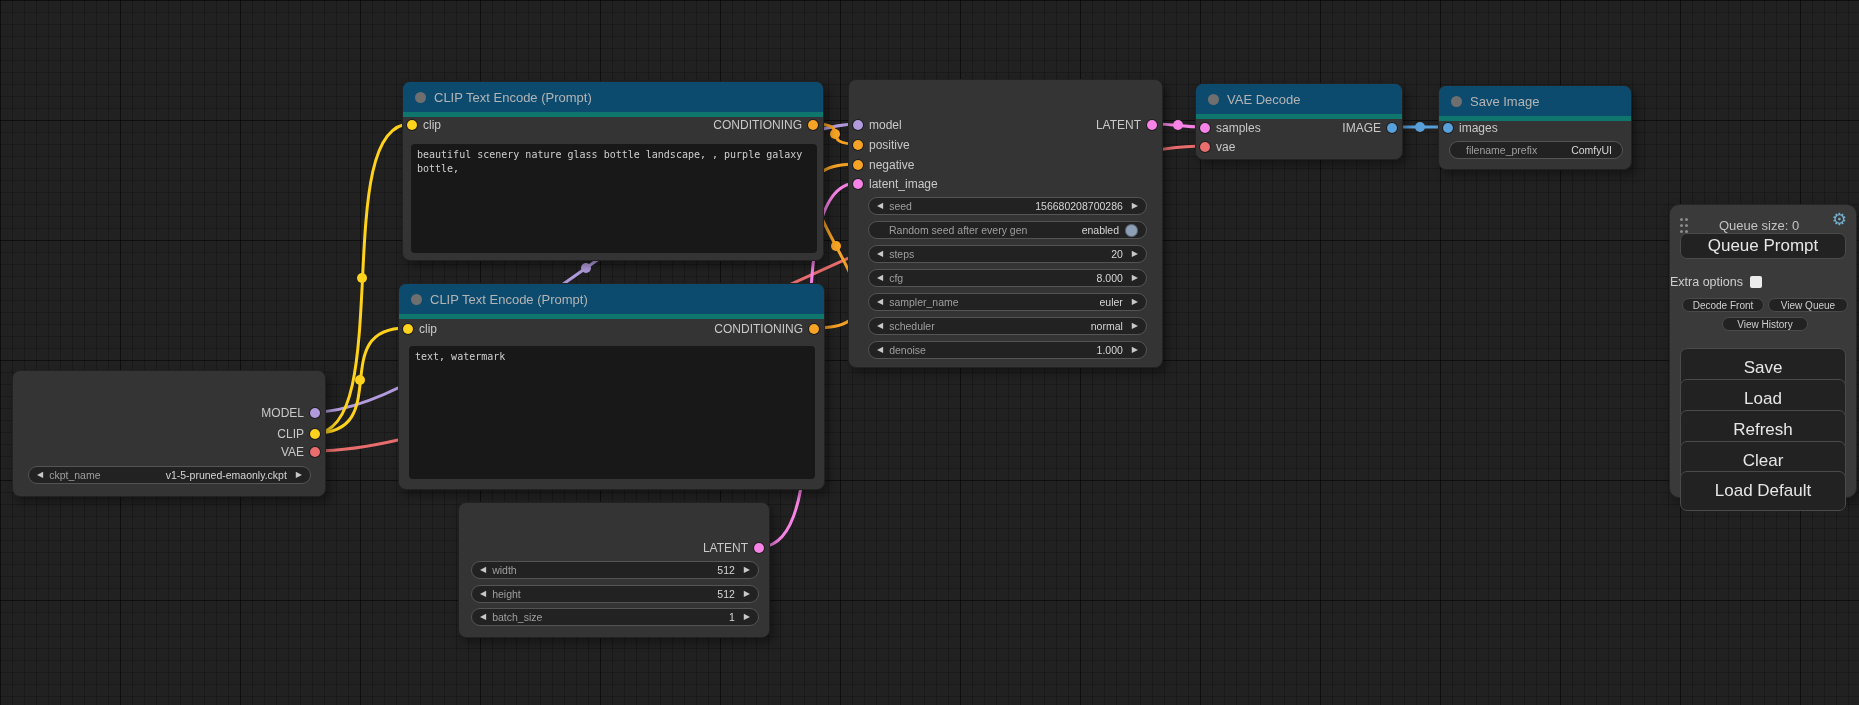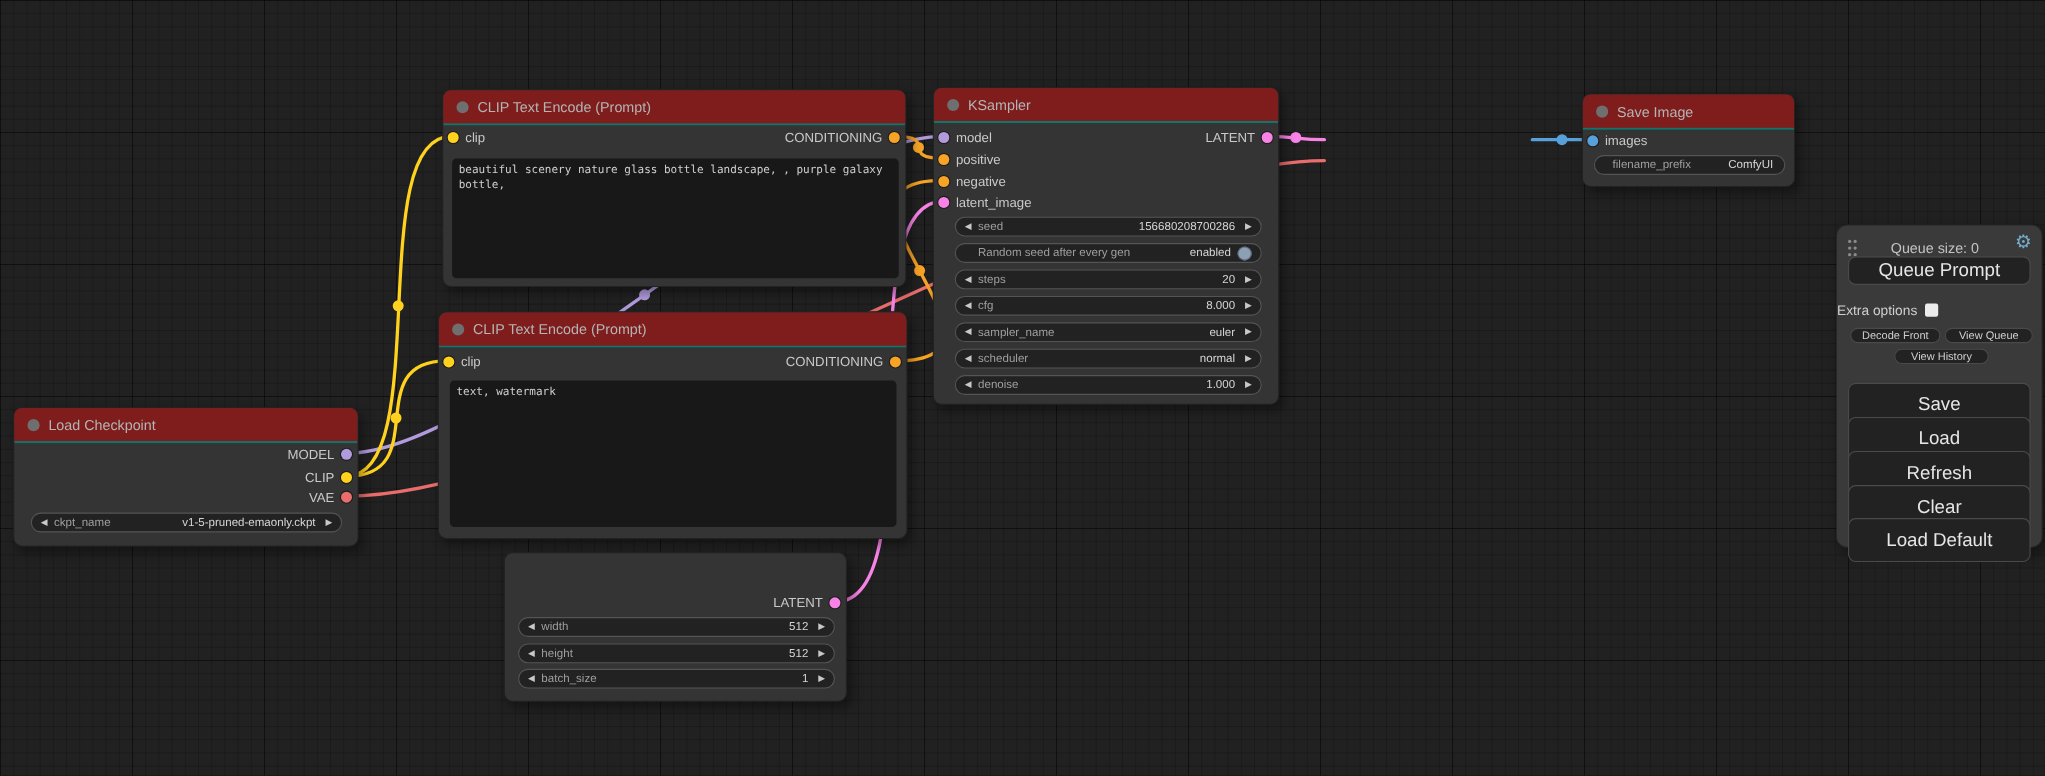--- a/index.html
+++ b/index.html
@@ -11,22 +11,22 @@
       linear-gradient(90deg, rgba(0,0,0,.42) 1px, transparent 1px),
       linear-gradient(rgba(0,0,0,.20) 1px, transparent 1px),
       linear-gradient(90deg, rgba(0,0,0,.20) 1px, transparent 1px);
     background-size:120px 120px,120px 120px,12px 12px,12px 12px;
     font-family:"Liberation Sans", sans-serif;
   }
   #wires{position:absolute;left:0;top:0;z-index:1;}
   #wires path{fill:none;stroke-width:3;stroke-linecap:round;}
   .node{position:absolute;z-index:2;background:#343434;border:1px solid #222;
         border-radius:8px;box-shadow:4px 5px 10px rgba(0,0,0,.38);box-sizing:border-box;}
-  .nheader{position:relative;height:30px;background:#7f1d1d;border-radius:7px 7px 0 0;
-           border-bottom:2px solid #0f766e;}
+  .nheader{position:relative;height:30px;background:#0c4a6e;border-radius:7px 7px 0 0;
+           border-bottom:5px solid #0f766e;}
   .ndot{position:absolute;left:12px;top:10px;width:11px;height:11px;border-radius:50%;background:#6f6f6f;}
   .ntitle{position:absolute;left:31px;top:8px;font-size:13px;color:#b4b4b4;white-space:nowrap;}
   .slot{position:absolute;left:0;right:0;height:0;}
   .sdot{position:absolute;width:10px;height:10px;border-radius:50%;top:-5px;box-shadow:0 0 0 1px rgba(0,0,0,.45);}
   .in .sdot{left:4px;}
   .out .sdot{right:5px;}
   .slabel{position:absolute;top:-7px;font-size:12px;color:#c9c9c9;white-space:nowrap;}
   .in .slabel{left:20px;}
   .out .slabel{right:21px;}
   .widget{position:absolute;height:18px;background:#222;border:1px solid #545454;border-radius:10px;
@@ -74,24 +74,20 @@
     <circle cx="360" cy="380" r="5" style="fill: rgb(255, 210, 30);"></circle>
     <circle cx="759" cy="298" r="5" style="fill: rgb(233, 109, 109);"></circle>
     <circle cx="835" cy="134" r="5" style="fill: rgb(247, 163, 37);"></circle>
     <circle cx="836" cy="246" r="5" style="fill: rgb(247, 163, 37);"></circle>
     <circle cx="808" cy="365" r="5" style="fill: rgb(247, 131, 230);"></circle>
     <circle cx="1178" cy="125" r="5" style="fill: rgb(247, 131, 230);"></circle>
     <circle cx="1420" cy="127" r="5" style="fill: rgb(88, 160, 218);"></circle>
   </svg>
 
   <div class="node" style="left:12px;top:370px;width:314px;height:127px;">
-    <div class="nheader">
-      <span class="ndot"></span>
-      <span class="ntitle">Load Checkpoint</span>
-    </div>
     <div class="slot out" style="top:42px">
       <span class="slabel">MODEL</span>
       <span class="sdot" style="background: rgb(177, 155, 221);"></span>
     </div>
     <div class="slot out" style="top:63px">
       <span class="slabel">CLIP</span>
       <span class="sdot" style="background: rgb(255, 210, 30);"></span>
     </div>
     <div class="slot out" style="top:81px">
       <span class="slabel">VAE</span>
@@ -160,24 +156,20 @@
     <div class="widget" style="left:12px;width:288px;top:105px;">
       <span class="warr">◀</span>
       <span class="wlabel">batch_size</span>
       <span class="wspacer"></span>
       <span class="wvalue">1</span>
       <span class="warr">▶</span>
     </div>
   </div>
 
   <div class="node" style="left:848px;top:79px;width:315px;height:289px;">
-    <div class="nheader">
-      <span class="ndot"></span>
-      <span class="ntitle">KSampler</span>
-    </div>
     <div class="slot in" style="top:45px">
       <span class="sdot" style="background: rgb(177, 155, 221);"></span>
       <span class="slabel">model</span>
     </div>
     <div class="slot in" style="top:65px">
       <span class="sdot" style="background: rgb(247, 163, 37);"></span>
       <span class="slabel">positive</span>
     </div>
     <div class="slot in" style="top:85px">
       <span class="sdot" style="background: rgb(247, 163, 37);"></span>
@@ -234,20 +226,38 @@
     </div>
     <div class="widget" style="left:19px;width:279px;top:261px;">
       <span class="warr">◀</span>
       <span class="wlabel">denoise</span>
       <span class="wspacer"></span>
       <span class="wvalue">1.000</span>
       <span class="warr">▶</span>
     </div>
   </div>
 
+  <div class="node" style="left:1195px;top:83px;width:208px;height:77px;">
+    <div class="nheader">
+      <span class="ndot"></span>
+      <span class="ntitle">VAE Decode</span>
+    </div>
+    <div class="slot in" style="top:44px">
+      <span class="sdot" style="background: rgb(247, 131, 230);"></span>
+      <span class="slabel">samples</span>
+    </div>
+    <div class="slot in" style="top:63px">
+      <span class="sdot" style="background: rgb(233, 109, 109);"></span>
+      <span class="slabel">vae</span>
+    </div>
+    <div class="slot out" style="top:44px">
+      <span class="slabel">IMAGE</span>
+      <span class="sdot" style="background: rgb(88, 160, 218);"></span>
+    </div>
+  </div>
 
   <div class="node" style="left:1438px;top:85px;width:194px;height:85px;">
     <div class="nheader">
       <span class="ndot"></span>
       <span class="ntitle">Save Image</span>
     </div>
     <div class="slot in" style="top:42px">
       <span class="sdot" style="background: rgb(88, 160, 218);"></span>
       <span class="slabel">images</span>
     </div>

